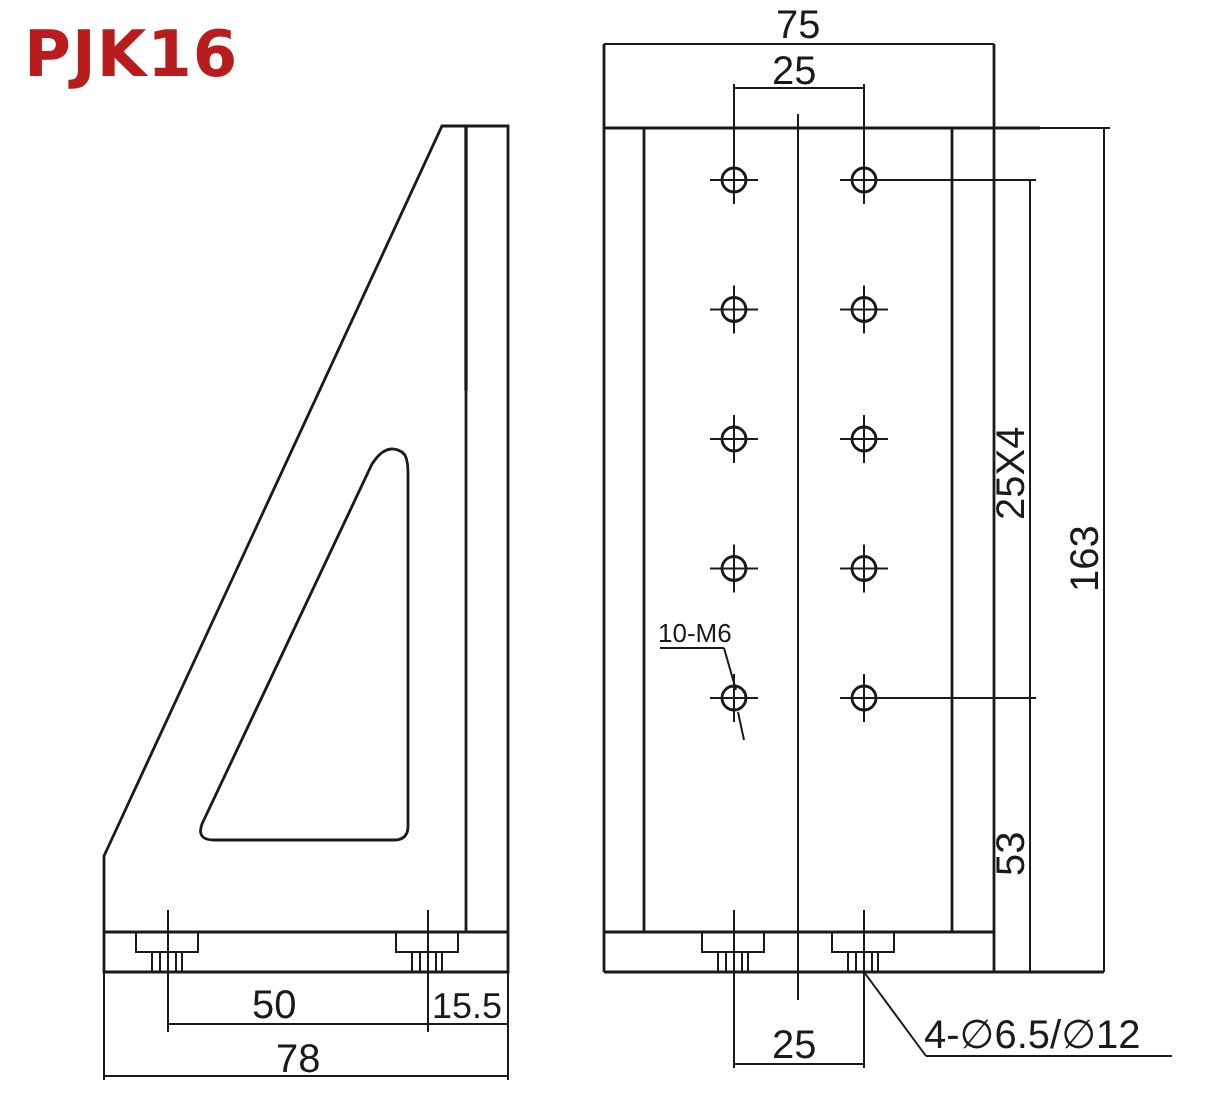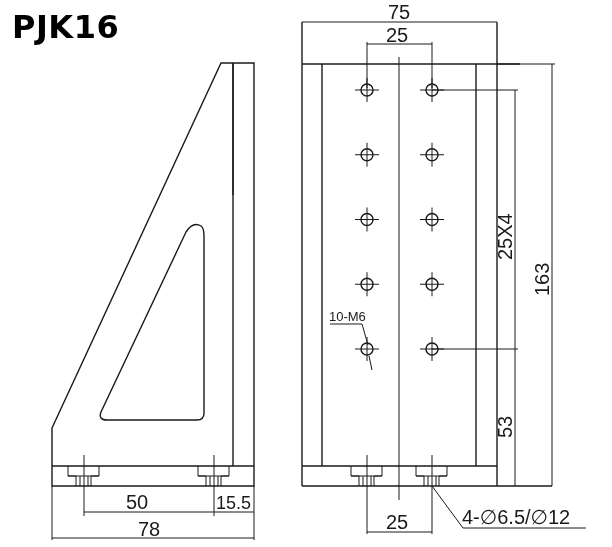--- a/index.html
+++ b/index.html
@@ -1,17 +1,17 @@
 <!DOCTYPE html>
 <html><head>
 <meta charset="utf-8">
 <style>
   html, body { margin: 0; padding: 0; background: #ffffff; }
   body { width: 612px; height: 547px; position: relative; overflow: hidden; font-family: "Liberation Sans", sans-serif; }
-  #title { position: absolute; left: 12px; top: 8px; font-family: "DejaVu Sans", sans-serif; font-weight: bold; font-size: 32px; color: #000000; letter-spacing: 0.5px; }
+  #title { position: absolute; left: 12px; top: 8px; font-family: "DejaVu Sans", sans-serif; font-weight: bold; font-size: 32px; color: #b91c1c; letter-spacing: 0.5px; }
   svg { position: absolute; left: 0; top: 0; }
   .ln { stroke: #1a1a1a; stroke-width: 1.4; fill: none; }
   .thin { stroke: #1a1a1a; stroke-width: 1; fill: none; }
   .dim { font-family: "Liberation Sans", sans-serif; font-size: 20px; fill: #1a1a1a; }
   .dim-sm { font-family: "Liberation Sans", sans-serif; font-size: 13px; fill: #1a1a1a; }
 </style>
 </head>
 <body>
 
 <div id="title">PJK16</div>

